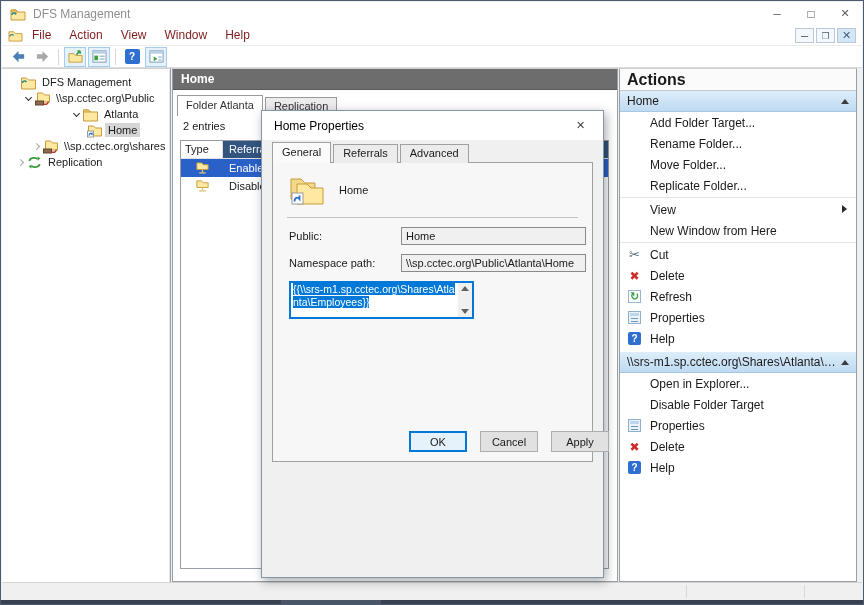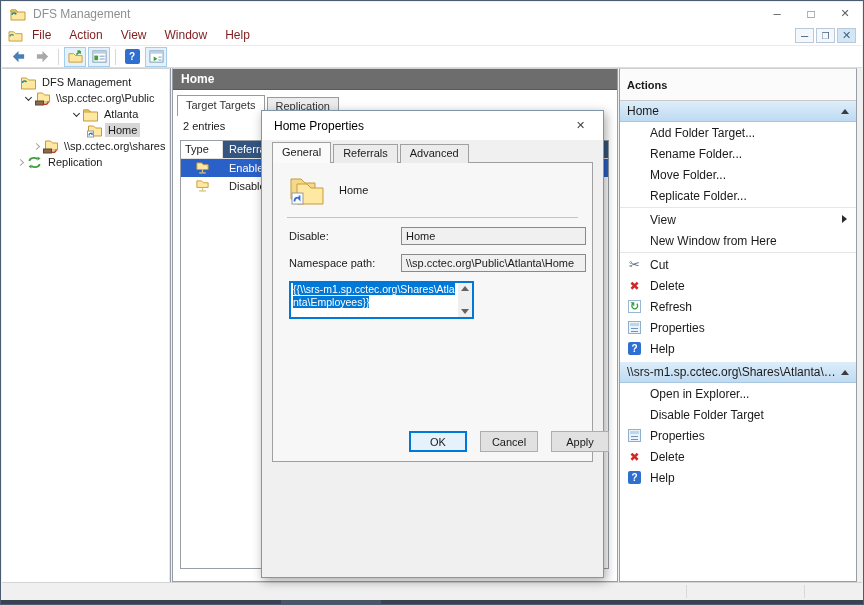--- a/index.html
+++ b/index.html
@@ -56,21 +56,21 @@
   .list-header { display:flex; height:18px; border-bottom:1px solid #e0e0e0; font-size:11px; }
   .col-type { width:42px; padding:2px 4px; border-right:1px solid #dcdcdc; background:#ffffff; }
   .col-referral { flex:1; padding:2px 6px; background:#33557f; color:#ffffff; }
   .list-row { display:flex; height:18px; align-items:center; font-size:11px; }
   .list-row .cell-type { width:42px; display:flex; justify-content:center; }
   .list-row .cell-referral { flex:1; padding-left:6px; }
   .list-row.selected { background:#2a61c9; color:#ffffff; }
 
   
   .actions-panel { position:absolute; left:618px; top:67px; width:238px; bottom:22px; background:#ffffff; border:1px solid #989ea6; border-top:1px solid #d0d0d0; overflow:hidden; }
-  .actions-title { height:32px; display:flex; align-items:center; font-weight:bold; font-size:11px; padding-left:7px; border-bottom:1px solid #c9c9c9; background:#fbfbfb; }
+  .actions-title { height:22px; display:flex; align-items:center; font-weight:bold; font-size:16px; padding-left:7px; border-bottom:1px solid #c9c9c9; background:#fbfbfb; }
   .section-header { height:21px; display:flex; align-items:center; font-size:12px; padding:0 7px; background:linear-gradient(#ddeefa,#bedaf2); border-bottom:1px solid #aac7e0; position:relative; }
   .section-header .hdr-label { flex:1; overflow:hidden; white-space:nowrap; text-overflow:ellipsis; }
   .collapse-arrow { width:0; height:0; border-left:4px solid transparent; border-right:4px solid transparent; border-bottom:5px solid #3c3c3c; flex:none; margin-left:4px; }
   .action-item { height:21px; display:flex; align-items:center; font-size:12px; position:relative; padding-left:30px; }
   .action-item .a-icon { position:absolute; left:7px; top:3px; width:15px; height:15px; display:flex; align-items:center; justify-content:center; }
   .action-sep { border-top:1px solid #e6e6e6; margin:1px 0; }
   .submenu-arrow { position:absolute; right:9px; top:6px; width:0; height:0; border-top:4px solid transparent; border-bottom:4px solid transparent; border-left:5px solid #2b2b2b; }
 
   
   .glyph-cut::after { content:"✂"; color:#5a6b7d; font-size:13px; }
@@ -264,21 +264,21 @@
         <path d="M5 9.5 L5 13.5 L2 11.5 Z" fill="#3f9e3f"></path>
       </svg>
       <span class="tree-label">Replication</span>
     </div>
   </div>
   <div class="splitter-l"></div>
 
   <div class="center-panel">
     <div class="center-header">Home</div>
     <div class="tab-strip">
-      <div class="tab active">Target Targets</div>
+      <div class="tab active">Folder Atlanta</div>
       <div class="tab">Replication</div>
     </div>
     <div class="entries-label">2 entries</div>
     <div class="list-box">
       <div class="list-header">
         <div class="col-type">Type</div>
         <div class="col-referral">Referral</div>
       </div>
       <div class="list-row selected">
         <div class="cell-type">
@@ -401,21 +401,21 @@
         <svg width="36" height="30" viewBox="0 0 36 30">
           <path d="M2 4 L12 4 L16 8 L26 8 L26 24 L2 24 Z" fill="#f3d98b" stroke="#c79b3b"></path>
           <path d="M8 9 L18 9 L22 13 L34 13 L34 29 L8 29 Z" fill="#ffe9a2" stroke="#c79b3b"></path>
           <rect x="3" y="18" width="11" height="11" fill="#ffffff" stroke="#9a9a9a"></rect>
           <path d="M5.5 26.5 C5.5 22 9 22 10.5 24 L10.5 20.5 L10.5 25" fill="none" stroke="#2f6fd0" stroke-width="1.8"></path>
         </svg>
         <span class="dlg-folder-name">Home</span>
       </div>
       <div class="dlg-hr"></div>
       <div class="field-row">
-        <span class="field-label">Disable:</span>
+        <span class="field-label">Public:</span>
         <div class="field-value">Home</div>
       </div>
       <div class="field-row">
         <span class="field-label">Namespace path:</span>
         <div class="field-value">\\sp.cctec.org\Public\Atlanta\Home</div>
       </div>
       <div class="field-row">
         <div class="desc-box">
           <div class="desc-text"><span class="sel">{{\\srs-m1.sp.cctec.org\Shares\Atlanta\Employees}}</span></div>
           <div class="desc-scroll">

